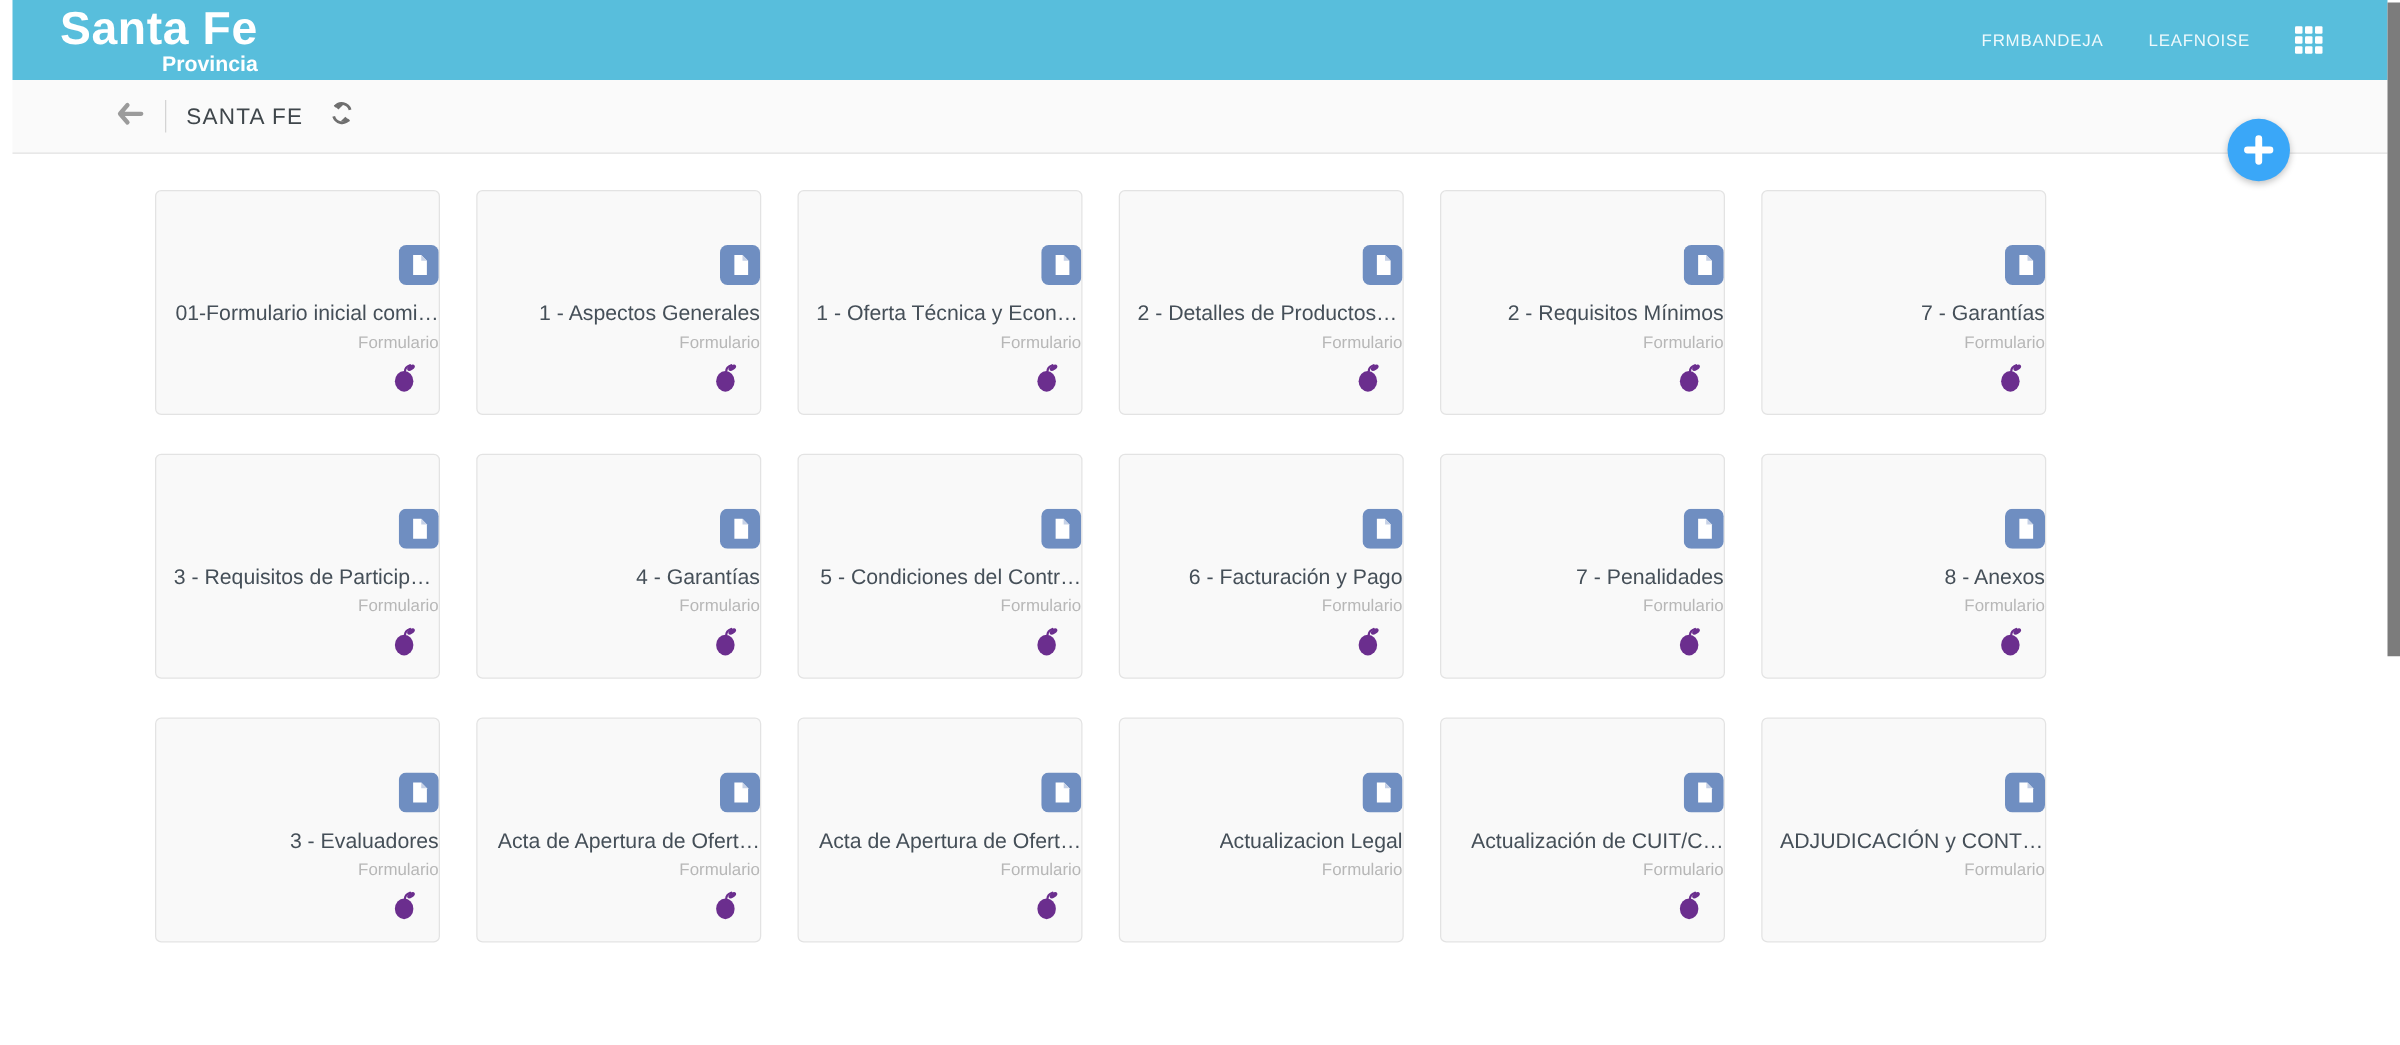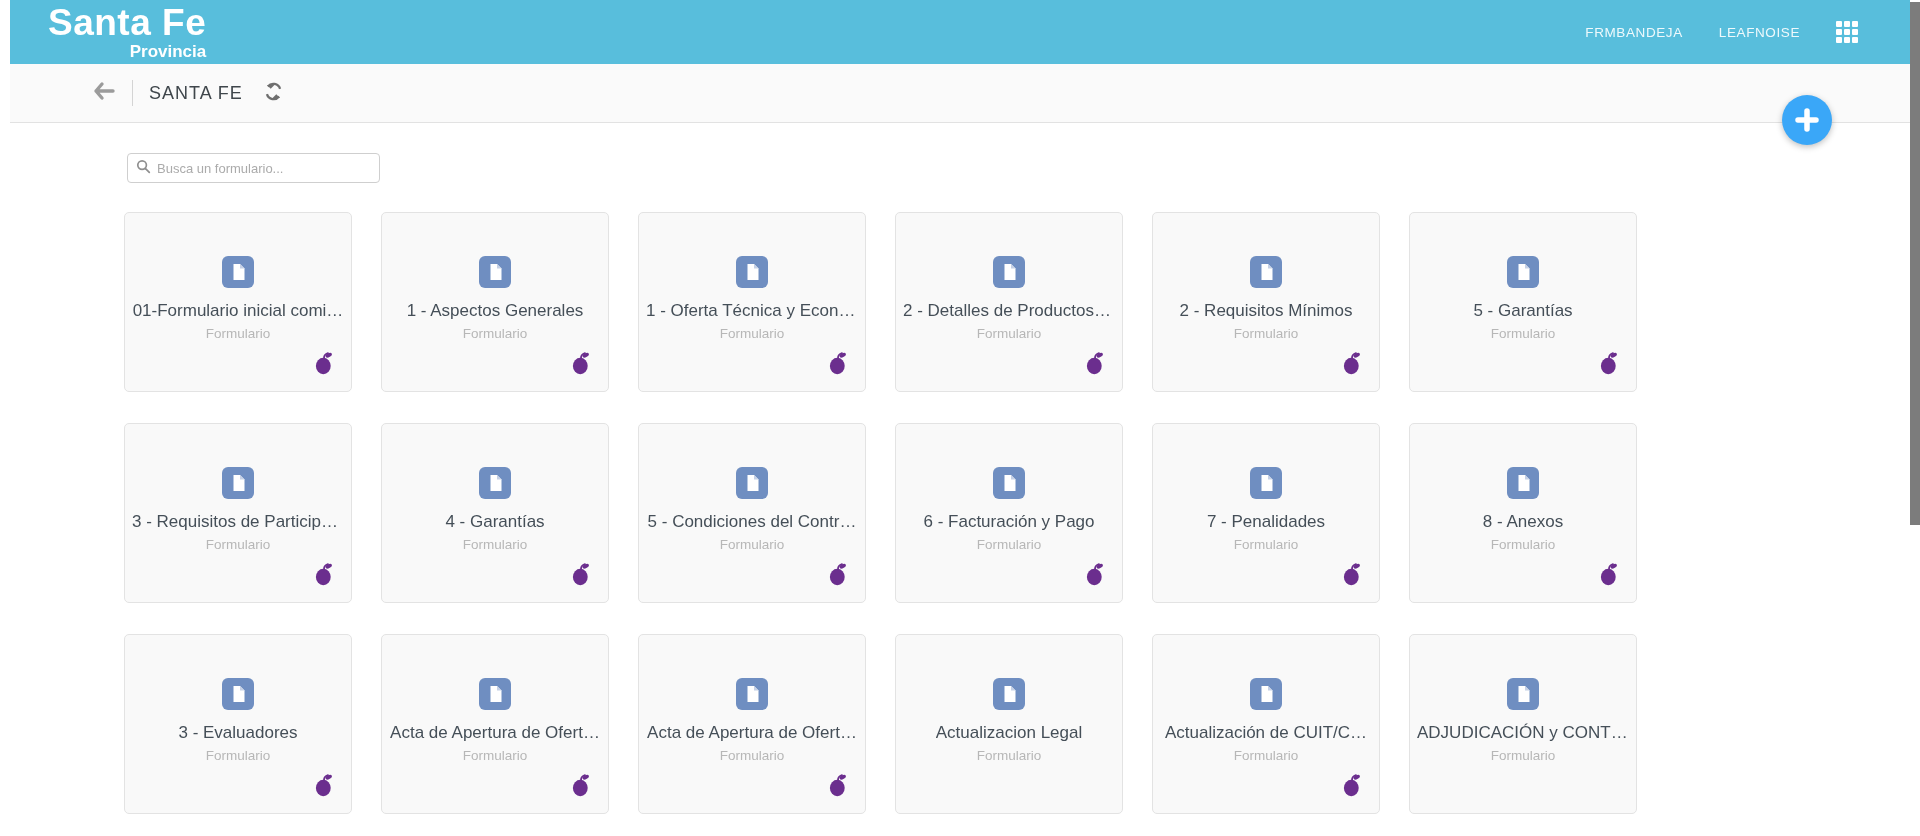--- a/index.html
+++ b/index.html
@@ -38,21 +38,21 @@
                 padding:0 8px; }
   .search-box input { border:none; outline:none; flex:1; font-size:13px; color:#555;
                       margin-left:6px; background:transparent;
                       font-family:"Liberation Sans", sans-serif; }
   .search-box input::placeholder { color:#ababab; }
 
   
   .grid { margin:29px 0 0 114px; display:grid; grid-template-columns:repeat(6,228px);
           column-gap:29px; row-gap:31px; }
   .card { position:relative; height:180px; background:#f9f9f9; border:1px solid #e3e3e3;
-          border-radius:5px; display:flex; flex-direction:column; align-items:center;
+          border-radius:5px; display:flex; flex-direction:column; align-items:flex-end;
           padding-top:43px; cursor:pointer; }
   .doc-icon { width:32px; height:32px; margin-bottom:13px; }
   .card-title { font-size:17px; color:#454f58; max-width:212px; white-space:nowrap;
                 overflow:hidden; text-overflow:ellipsis; text-align:center; }
   .card-subtitle { font-size:13.5px; color:#b7b7b7; margin-top:5px; }
   .plum { position:absolute; right:17px; bottom:12px; }
 
   
   .scrollbar-track { position:absolute; top:0; right:0; width:10px; height:836px; background:#fff; z-index:10; }
   .scrollbar-thumb { position:absolute; top:2px; right:0; width:10px; height:523px; background:#7c7c7c; cursor:pointer; }
@@ -107,29 +107,20 @@
   </div>
 
   <button class="fab">
     <span>
       <svg width="24" height="24" viewBox="0 0 24 24">
         <path d="M12 3 V21 M3 12 H21" stroke="#fff" stroke-width="5.5" stroke-linecap="round"></path>
       </svg>
     </span>
   </button>
 
-  <div class="search-box">
-    <span>
-      <svg width="15" height="15" viewBox="0 0 16 16">
-        <circle cx="6.5" cy="6.5" r="4.6" fill="none" stroke="#8f8f8f" stroke-width="1.8"></circle>
-        <path d="M10.2 10.2 L14.2 14.2" stroke="#8f8f8f" stroke-width="1.8" stroke-linecap="round"></path>
-      </svg>
-    </span>
-    <input type="text" value="" placeholder="Busca un formulario..." style="">
-  </div>
 
   <div class="grid">
       <div class="card">
       <span class="doc-icon">
         <svg width="32" height="32" viewBox="0 0 32 32">
           <rect width="32" height="32" rx="6" fill="#6f8ec1"></rect>
           <path d="M11.5 8 H18 L22.5 12.5 V24 H11.5 Z" fill="#ffffff"></path>
           <path d="M18 8 V12.5 H22.5 Z" fill="#c6d1e6"></path>
         </svg>
       </span>
@@ -216,21 +207,21 @@
       </span>
     </div>
       <div class="card">
       <span class="doc-icon">
         <svg width="32" height="32" viewBox="0 0 32 32">
           <rect width="32" height="32" rx="6" fill="#6f8ec1"></rect>
           <path d="M11.5 8 H18 L22.5 12.5 V24 H11.5 Z" fill="#ffffff"></path>
           <path d="M18 8 V12.5 H22.5 Z" fill="#c6d1e6"></path>
         </svg>
       </span>
-      <div class="card-title">5 - Garantías</div>
+      <div class="card-title">7 - Garantías</div>
       <div class="card-subtitle">Formulario</div>
       <span class="plum">
         <svg width="20" height="24" viewBox="0 0 20 24">
           <path d="M10 7 C10 4.5 11.5 3 14 2.2" stroke="#6b2e8e" stroke-width="1.8" fill="none" stroke-linecap="round"></path>
           <ellipse cx="14.8" cy="4.2" rx="3.4" ry="1.9" transform="rotate(-32 14.8 4.2)" fill="#6b2e8e"></ellipse>
           <ellipse cx="9.3" cy="15" rx="7.4" ry="8.3" fill="#6b2e8e"></ellipse>
         </svg>
       </span>
     </div>
       <div class="card">

